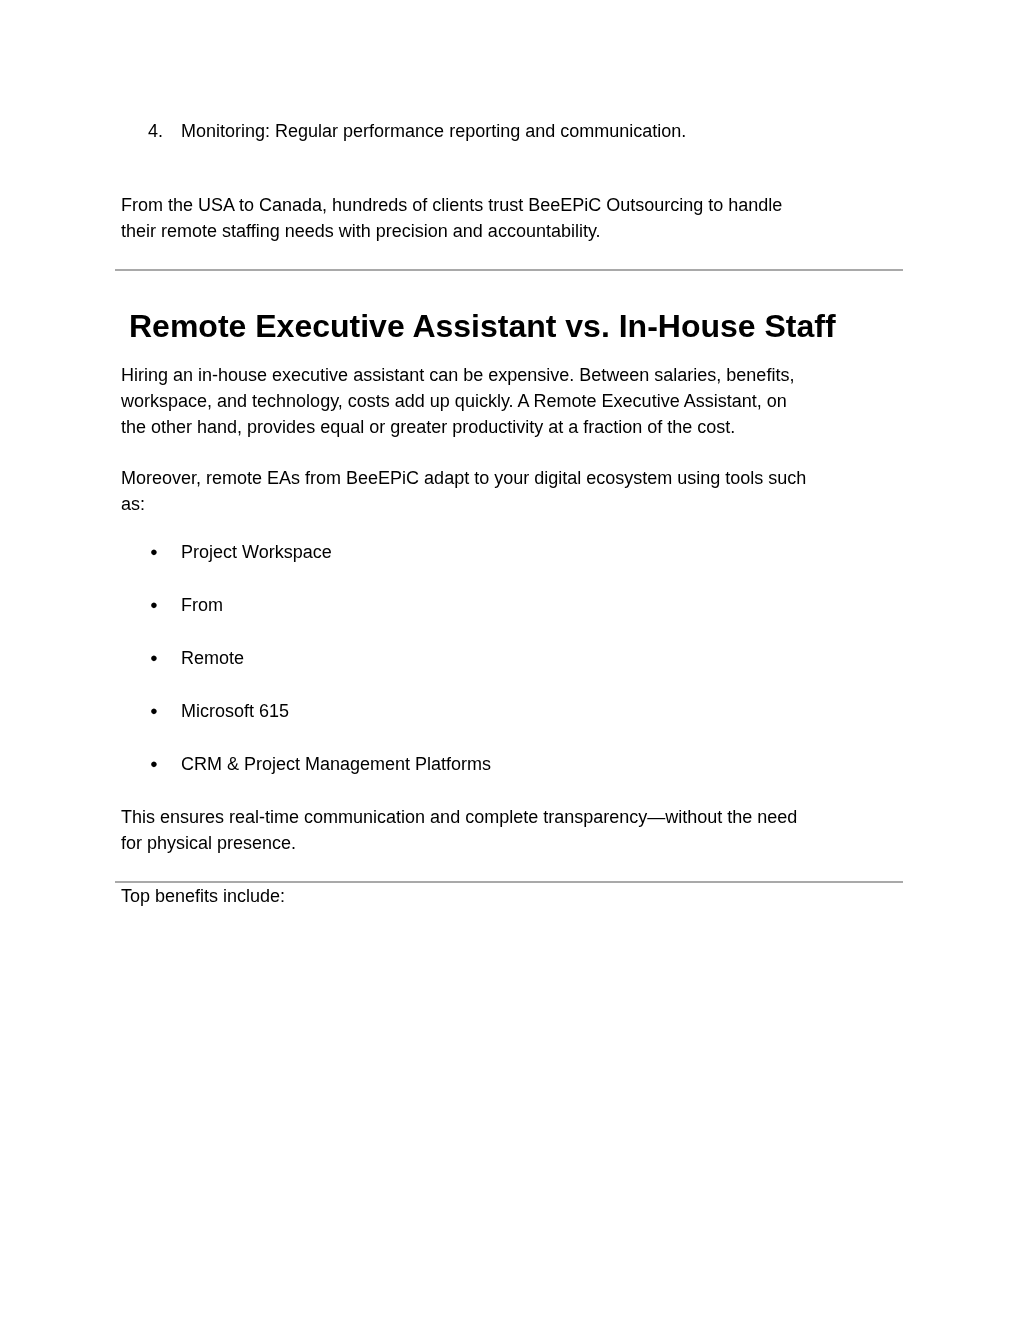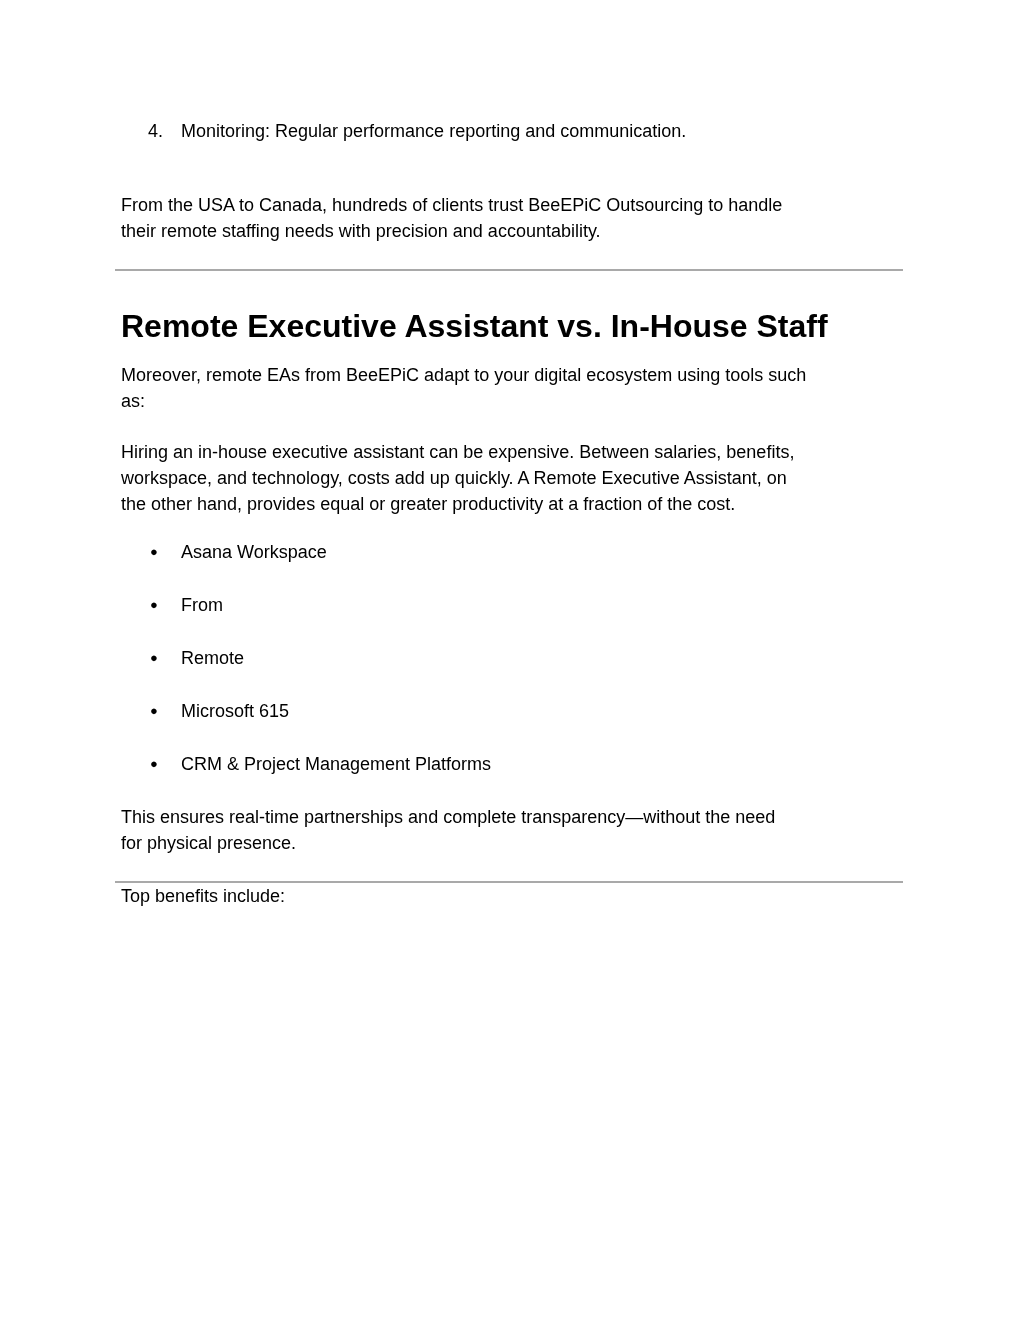--- a/index.html
+++ b/index.html
@@ -42,21 +42,21 @@
     height: 2px;
     background: #a9a9a9;
     margin: 14px 0 0 -6px;
     width: 788px;
   }
   
   .h1 {
     font-size: 32px;
     line-height: 40px;
     font-weight: bold;
-    margin: 35px 0 16px 0;
+    margin: 35px 0 16px 8px;
   }
   
   .blist { margin: -3px 0 20px 0; list-style: none; }
   .bli { display: flex; margin: 0 0 27px 0; }
   .bli:last-child { margin-bottom: 27px; }
   .bli .bmark {
     margin-left: 29px;
     width: 31px;
     flex: 0 0 31px;
     font-size: 13px;
@@ -76,51 +76,51 @@
       </div>
     </div>
 
     <p class="para">From the USA to Canada, hundreds of clients trust BeeEPiC Outsourcing to handle
 their remote staffing needs with precision and accountability.</p>
 
     <hr class="hrule">
 
     <div class="h1">Remote Executive Assistant vs. In-House Staff</div>
 
-    <p class="para">Moreover, remote EAs from BeeEPiC adapt to your digital ecosystem using tools such
-as:</p>
-
     <p class="para"><span>Hiring an in-house executive assistant can be expensive. Between salaries, benefits,
 workspace, and technology, costs add up quickly. A </span><span class="bold">Remote Executive Assistant</span><span>, on
 the other hand, provides equal or greater productivity at a fraction of the cost.</span></p>
 
+    <p class="para">Moreover, remote EAs from BeeEPiC adapt to your digital ecosystem using tools such
+as:</p>
+
     <ul class="blist">
       <li class="bli">
         <span class="bmark">●</span>
-        <span>Asana Workspace</span>
+        <span>Project Workspace</span>
       </li>
       <li class="bli">
         <span class="bmark">●</span>
         <span>From</span>
       </li>
       <li class="bli">
         <span class="bmark">●</span>
         <span>Remote</span>
       </li>
       <li class="bli">
         <span class="bmark">●</span>
         <span>Microsoft 615</span>
       </li>
       <li class="bli">
         <span class="bmark">●</span>
         <span>CRM &amp; Project Management Platforms</span>
       </li>
     </ul>
 
-    <p class="para">This ensures real-time partnerships and complete transparency—without the need
+    <p class="para">This ensures real-time communication and complete transparency—without the need
 for physical presence.</p>
 
     <hr class="hrule">
 
 
 
     <p class="para bold">Top benefits include:</p>
 
   </div>
 </div>

